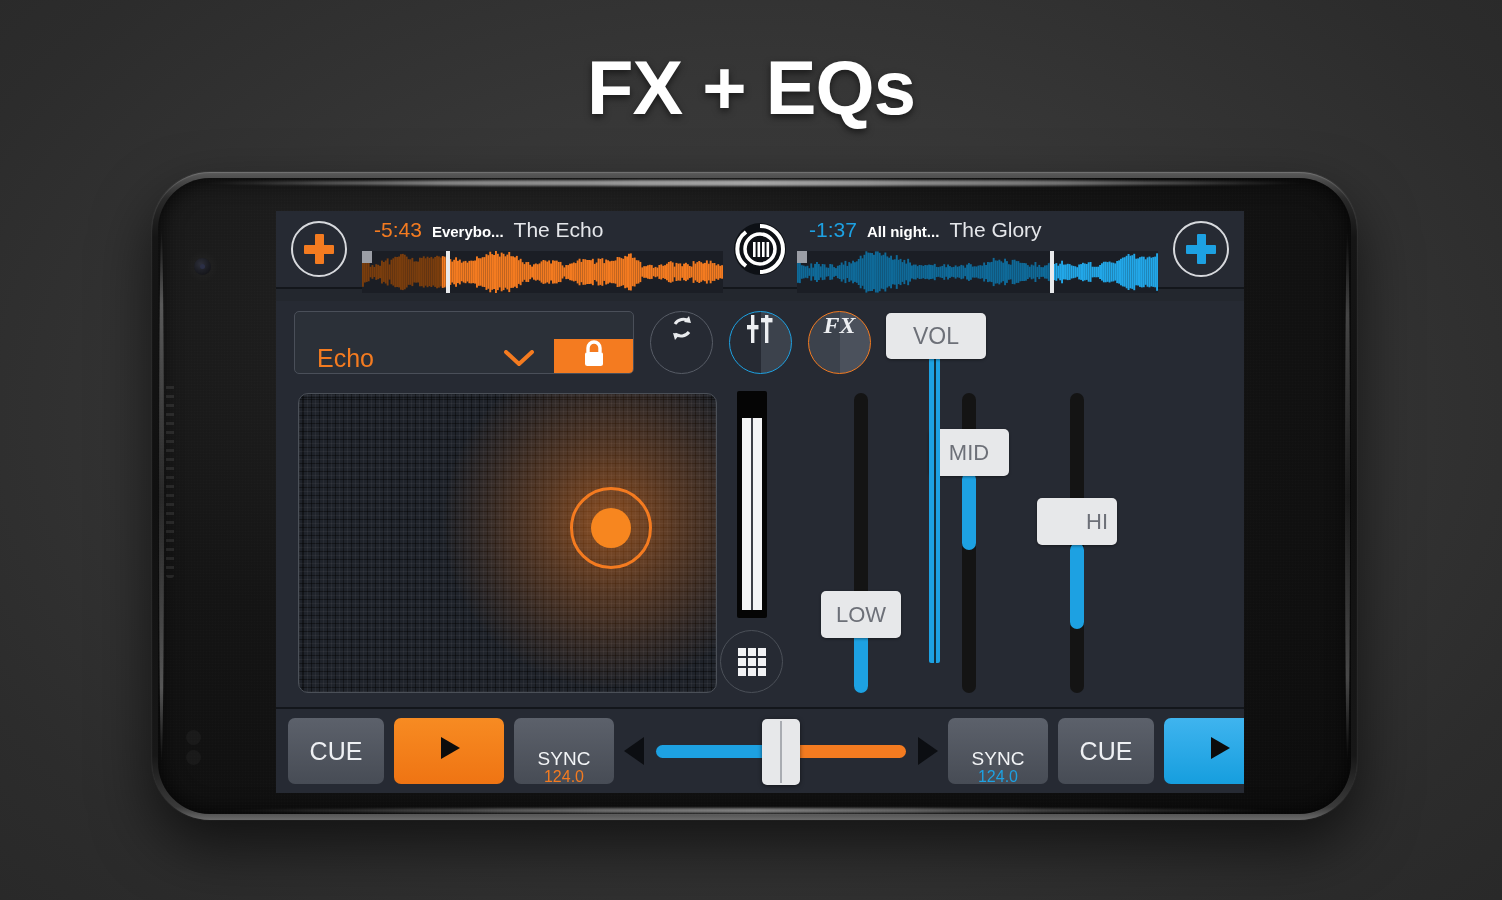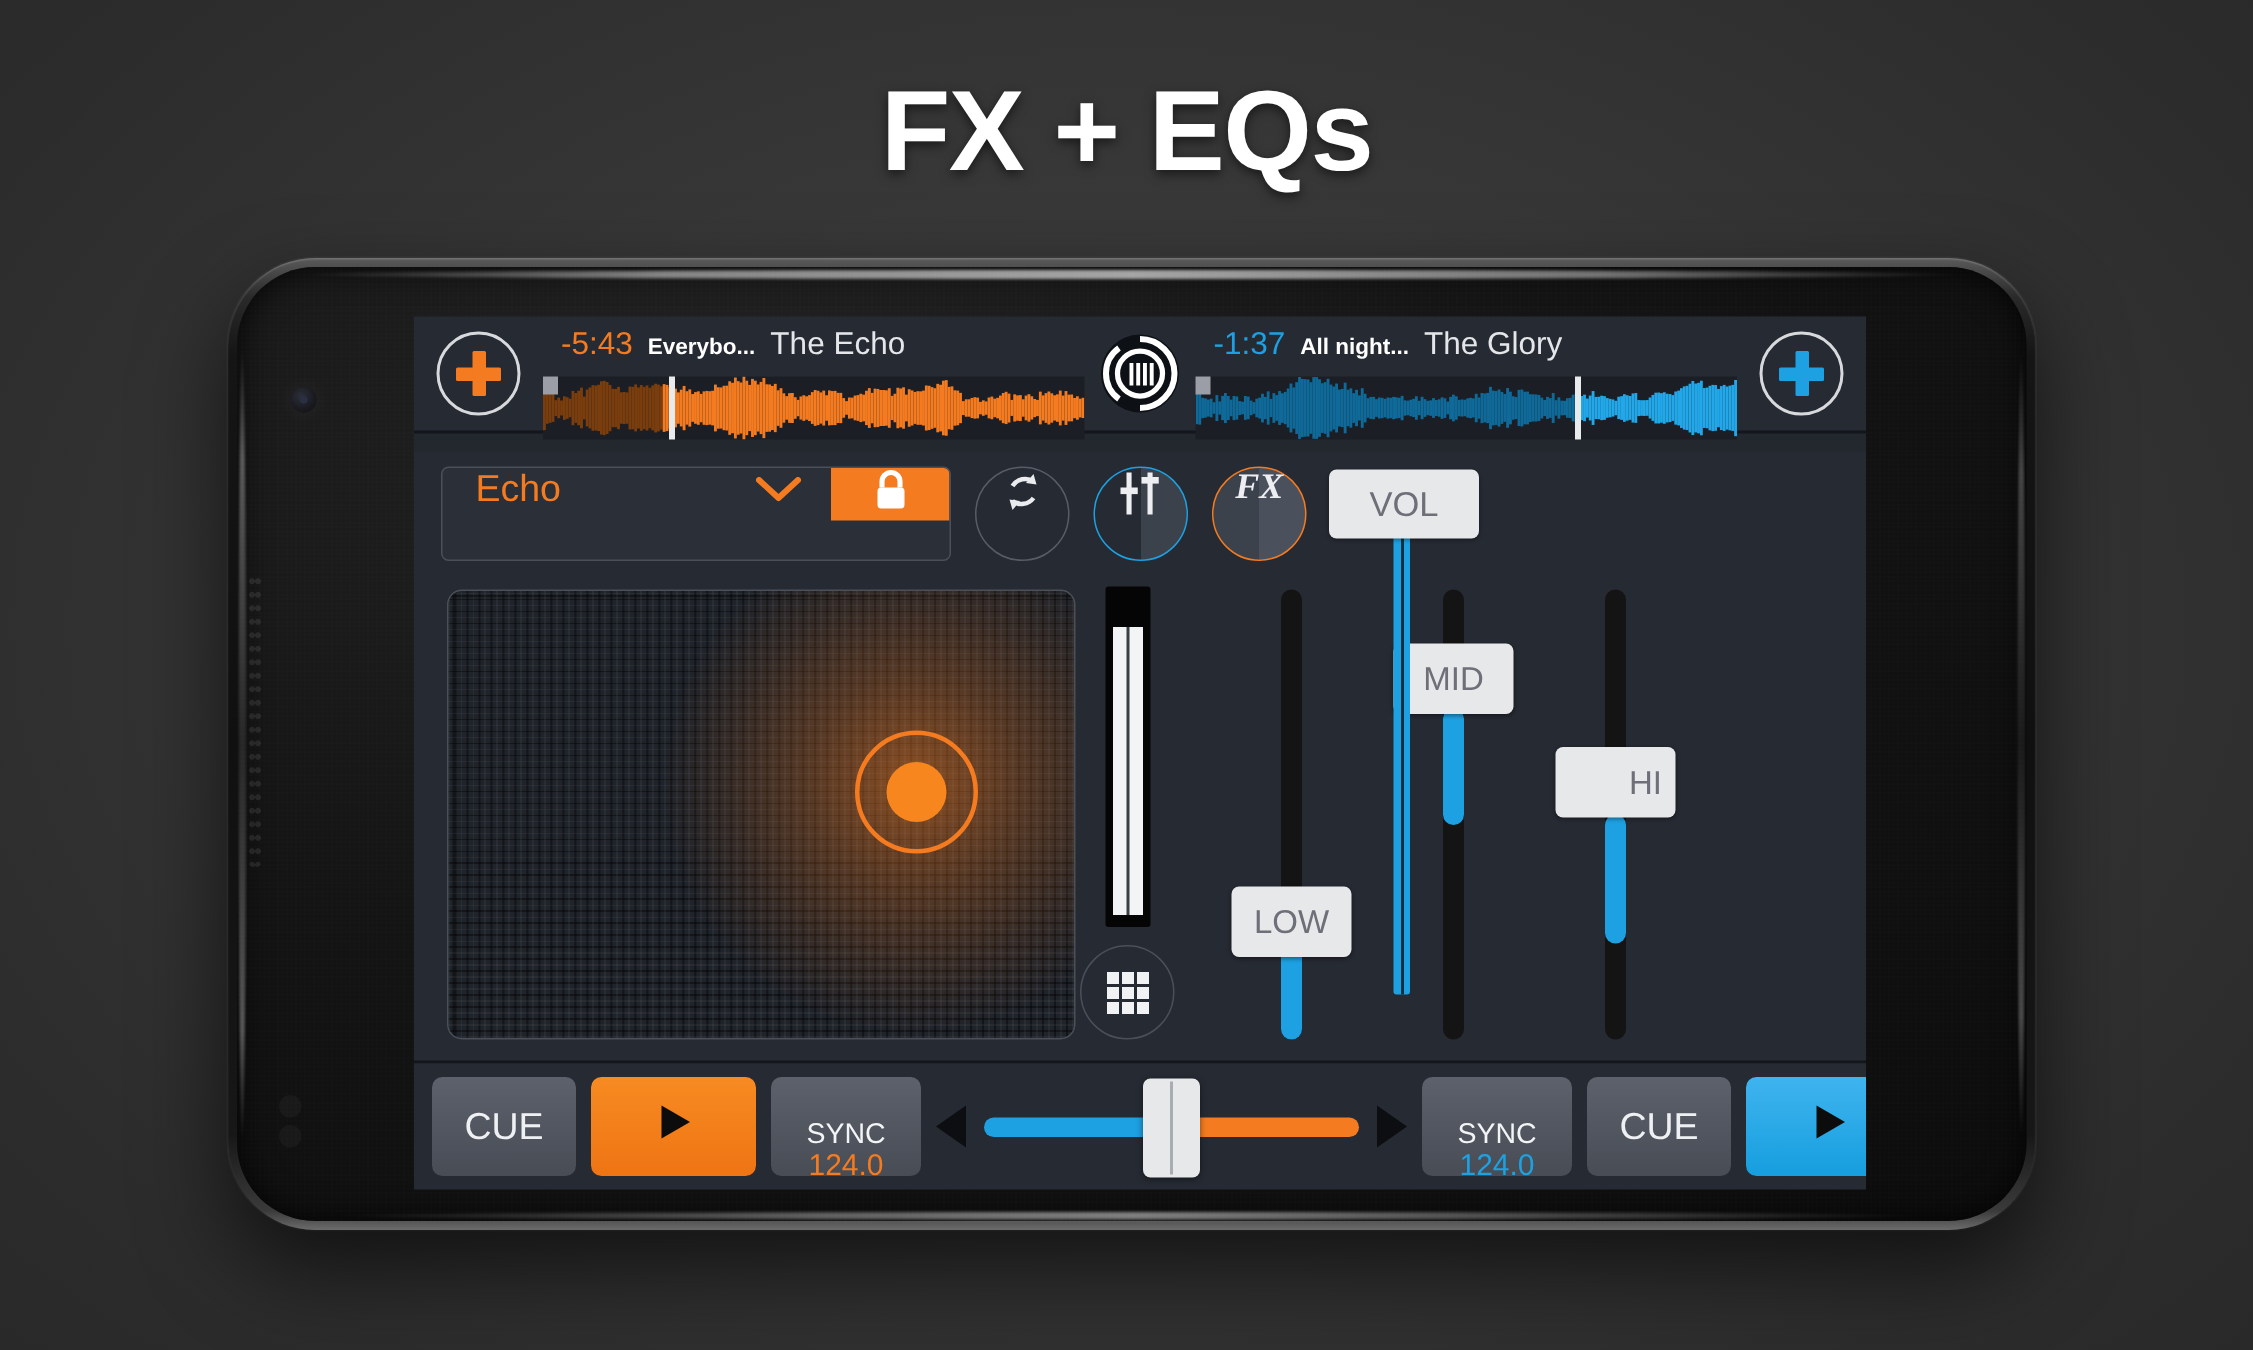--- a/index.html
+++ b/index.html
@@ -175,21 +175,21 @@
     background: #262a33;
     border-bottom: 2px solid #13161b;
   }
 
   
   .fx-toolbar {
     position: absolute; left: 18px; top: 10px;
     display: flex; align-items: center; gap: 16px;
   }
   .fx-select-group {
-    display: flex; align-items: flex-start;
+    display: flex; align-items: flex-end;
     width: 340px; height: 63px;
     border: 1px solid #4a4f59;
     border-radius: 5px;
     overflow: hidden;
     background: #2b3038;
   }
   .fx-select {
     flex: 1 1 auto;
     display: flex; align-items: center; justify-content: space-between;
     padding: 0 20px 0 22px;
@@ -345,21 +345,21 @@
     align-items: center; justify-content: center;
     color: #eef0f3;
     font-size: 25px;
     flex: 0 0 auto;
   }
   .btn-cue { width: 96px; background: linear-gradient(180deg, #5c616b 0%, #474c55 100%); }
   .btn-play-orange { width: 110px; background: linear-gradient(180deg, #f78b22 0%, #ef7413 100%); }
   .btn-play-blue { width: 110px; background: linear-gradient(180deg, #3fb4ef 0%, #169ede 100%); }
   .btn-sync { width: 100px; background: linear-gradient(180deg, #5c616b 0%, #474c55 100%); line-height: 1.05; }
   .sync-top { font-size: 19px; color: #f2f4f6; margin-top: 33px; }
-  .sync-bpm { font-size: 20px; }
+  .sync-bpm { font-size: 16px; }
   .sync-bpm.orange { color: #f47b20; }
   .sync-bpm.blue { color: #1da1e2; }
 
   .crossfader {
     flex: 1 1 auto;
     display: flex; align-items: center; justify-content: center;
     gap: 12px; position: relative; height: 66px;
   }
   .cf-arrow { width: 0; height: 0; border-top: 14px solid transparent; border-bottom: 14px solid transparent; }
   .cf-arrow.left  { border-right: 20px solid #0c0e12; }

